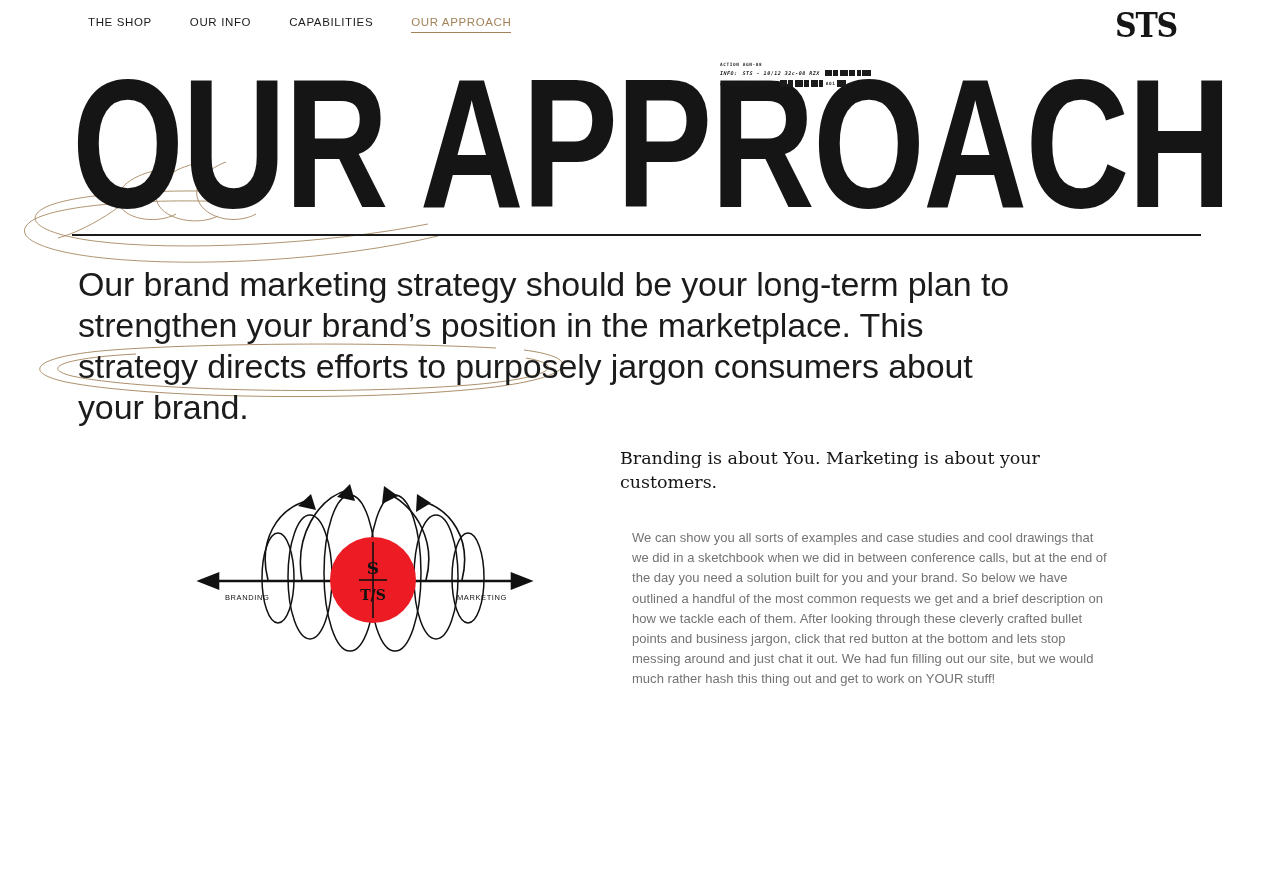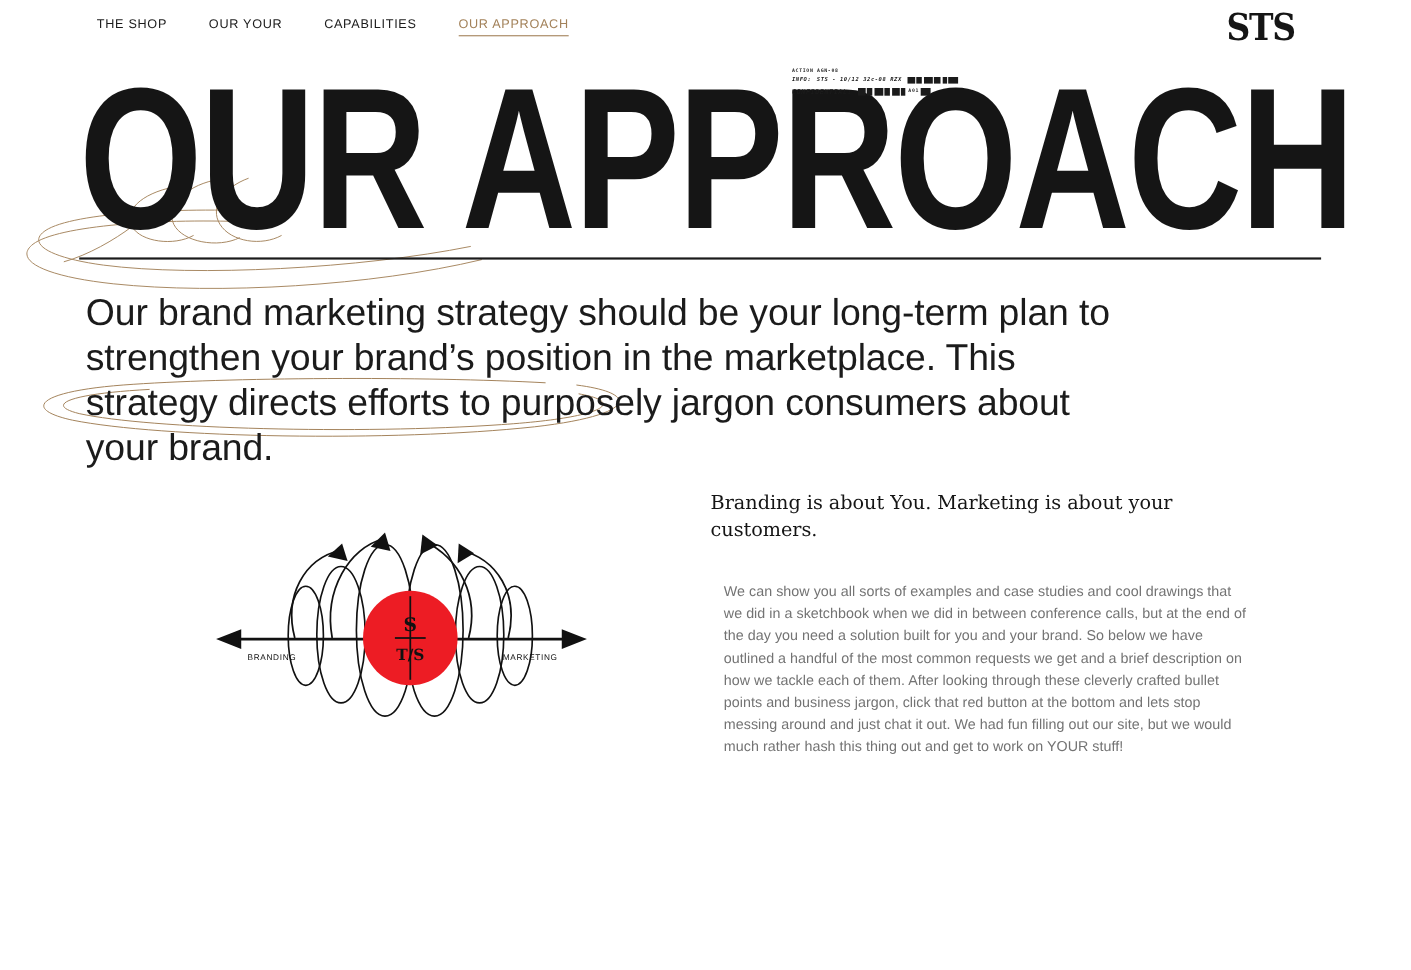--- a/index.html
+++ b/index.html
@@ -175,21 +175,21 @@
   }
   .diagram {
     position: absolute;
     left: 190px;
     top: 30px;
     width: 350px;
     height: 200px;
   }
   .right-col {
     position: absolute;
-    left: 646px;
+    left: 620px;
     top: 16px;
     width: 500px;
   }
   .right-heading {
     font-family: "DejaVu Serif", serif;
     font-size: 17.5px;
     line-height: 24px;
     color: #151515;
     margin: 0 0 34px 0;
     font-weight: 400;
@@ -203,21 +203,21 @@
     margin: 12px;
     letter-spacing: 0.002em;
   }
 </style>
 </head>
 <body>
 
 <div class="nav">
   <div class="nav-items">
     <a class="nav-item" href="#">THE SHOP</a>
-    <a class="nav-item" href="#">OUR YOUR</a>
+    <a class="nav-item" href="#">OUR INFO</a>
     <a class="nav-item" href="#">CAPABILITIES</a>
     <a class="nav-item active" href="#">OUR APPROACH</a>
   </div>
   <div class="logo">STS</div>
 </div>
 
 <div class="hero">
   <svg class="hero-scribble" viewBox="0 0 440 130">
     <g fill="none" stroke="#a3825a" stroke-width="0.9" opacity="0.95">
       <path d="M430 96 C330 120 190 128 95 118 C30 111 4 96 22 82 C44 65 140 58 225 62"></path>

